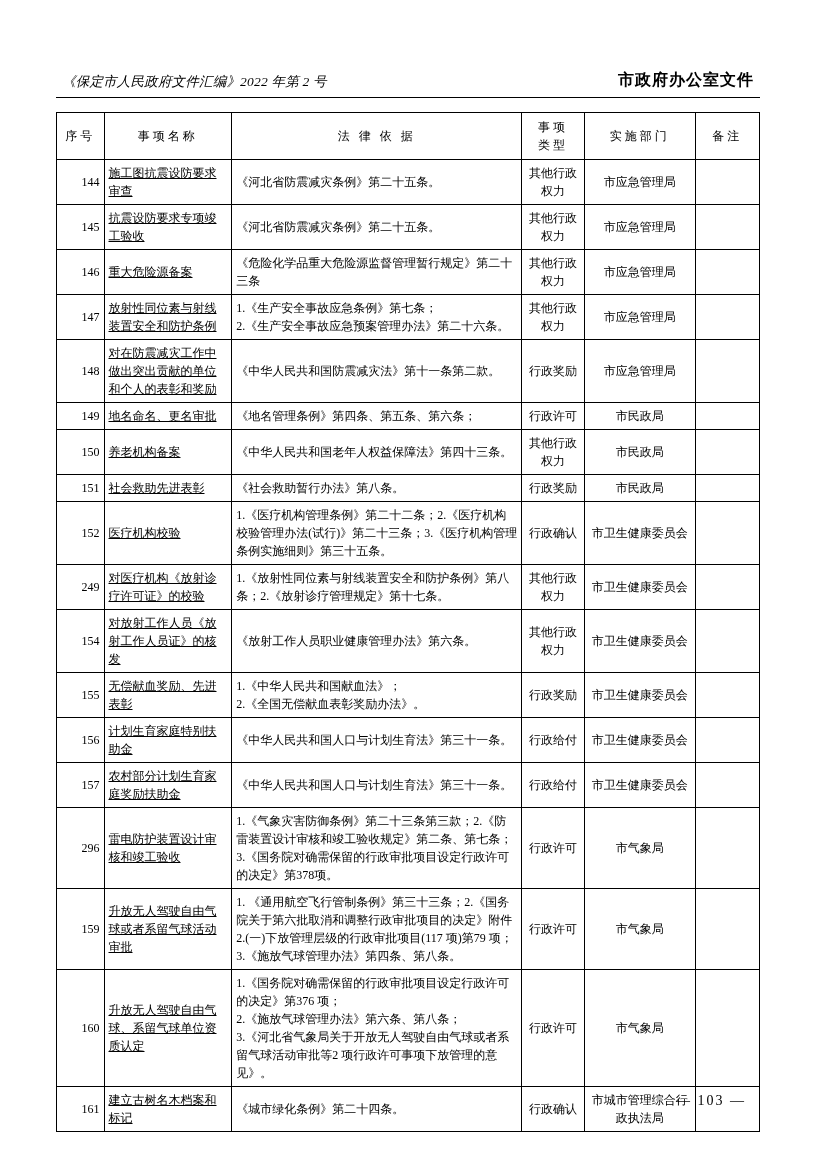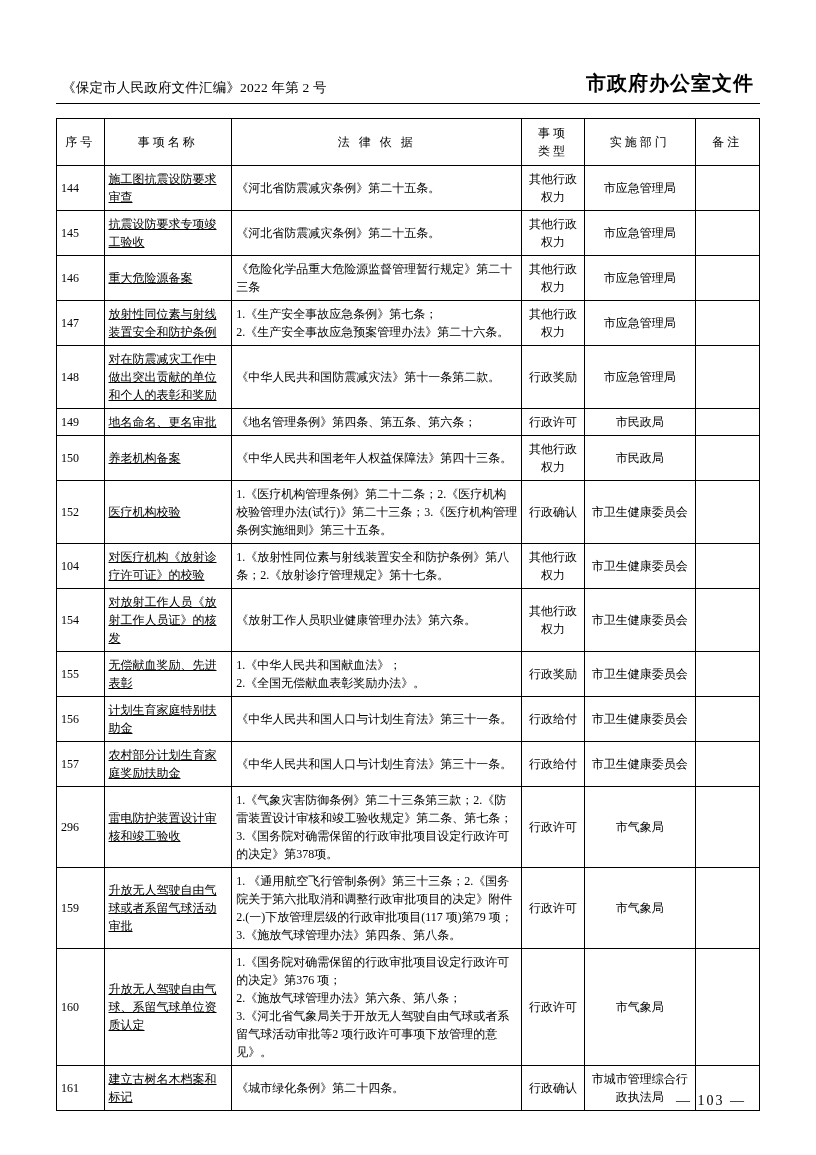--- a/index.html
+++ b/index.html
@@ -25,23 +25,24 @@
     display: flex;
     justify-content: space-between;
     align-items: flex-end;
     padding: 0 6px 6px 6px;
     border-bottom: 1px solid #000;
     margin-bottom: 14px;
   }
   .header-left {
     font-size: 13.5px;
     letter-spacing: 0.2px;
+    font-style: italic;
   }
   .header-right {
-    font-size: 20px;
+    font-size: 16px;
     font-weight: bold;
     letter-spacing: 1px;
   }
   table.doc-table {
     border-collapse: collapse;
     width: 100%;
     table-layout: fixed;
   }
   table.doc-table th,
   table.doc-table td {
@@ -57,21 +58,21 @@
     font-weight: normal;
     letter-spacing: 3px;
     padding: 5px 2px;
   }
   th.col-seq { width: 40px; letter-spacing: 2px; }
   th.col-name { width: 116px; letter-spacing: 2px; margin-top: 39px;}
   th.col-legal { width: 270px; letter-spacing: 6px; }
   th.col-type { width: 54px; letter-spacing: 0px; margin-top: 27px; }
   th.col-dept { width: 100px; letter-spacing: 1px; }
   th.col-remark { width: 56px; letter-spacing: 2px; }
-  .c-seq { text-align: left; }
+  .c-seq { text-align: right; }
   .c-name { text-align: left; padding-left: 6px; text-decoration: underline; }
   .c-legal { text-align: left; padding-left: 6px; }
   .c-type { text-align: center; }
   .c-dept { text-align: center; }
   .c-remark { text-align: center; }
   .two-line {
     line-height: 1.45;
   }
   .footer {
     position: absolute;
@@ -178,31 +179,41 @@
           <td class="c-name">养老机构备案</td>
           <td class="c-legal">《中华人民共和国老年人权益保障法》第四十三条。</td>
           <td class="c-type two-line">
             <div>其他行政</div>
             <div>权力</div>
           </td>
           <td class="c-dept">市民政局</td>
           <td class="c-remark"></td>
         </tr>
         <tr>
+          <td class="c-seq">151</td>
+          <td class="c-name">社会救助先进表彰</td>
+          <td class="c-legal">《社会救助暂行办法》第八条。</td>
+          <td class="c-type two-line">
+            <div>行政奖励</div>
+          </td>
+          <td class="c-dept">市民政局</td>
+          <td class="c-remark"></td>
+        </tr>
+        <tr>
           <td class="c-seq">152</td>
           <td class="c-name">医疗机构校验</td>
           <td class="c-legal">1.《医疗机构管理条例》第二十二条；2.《医疗机构校验管理办法(试行)》第二十三条；3.《医疗机构管理条例实施细则》第三十五条。</td>
           <td class="c-type two-line">
             <div>行政确认</div>
           </td>
           <td class="c-dept">市卫生健康委员会</td>
           <td class="c-remark"></td>
         </tr>
         <tr>
-          <td class="c-seq">104</td>
+          <td class="c-seq">249</td>
           <td class="c-name">对医疗机构《放射诊疗许可证》的校验</td>
           <td class="c-legal">1.《放射性同位素与射线装置安全和防护条例》第八条；2.《放射诊疗管理规定》第十七条。</td>
           <td class="c-type two-line">
             <div>其他行政</div>
             <div>权力</div>
           </td>
           <td class="c-dept">市卫生健康委员会</td>
           <td class="c-remark"></td>
         </tr>
         <tr>

